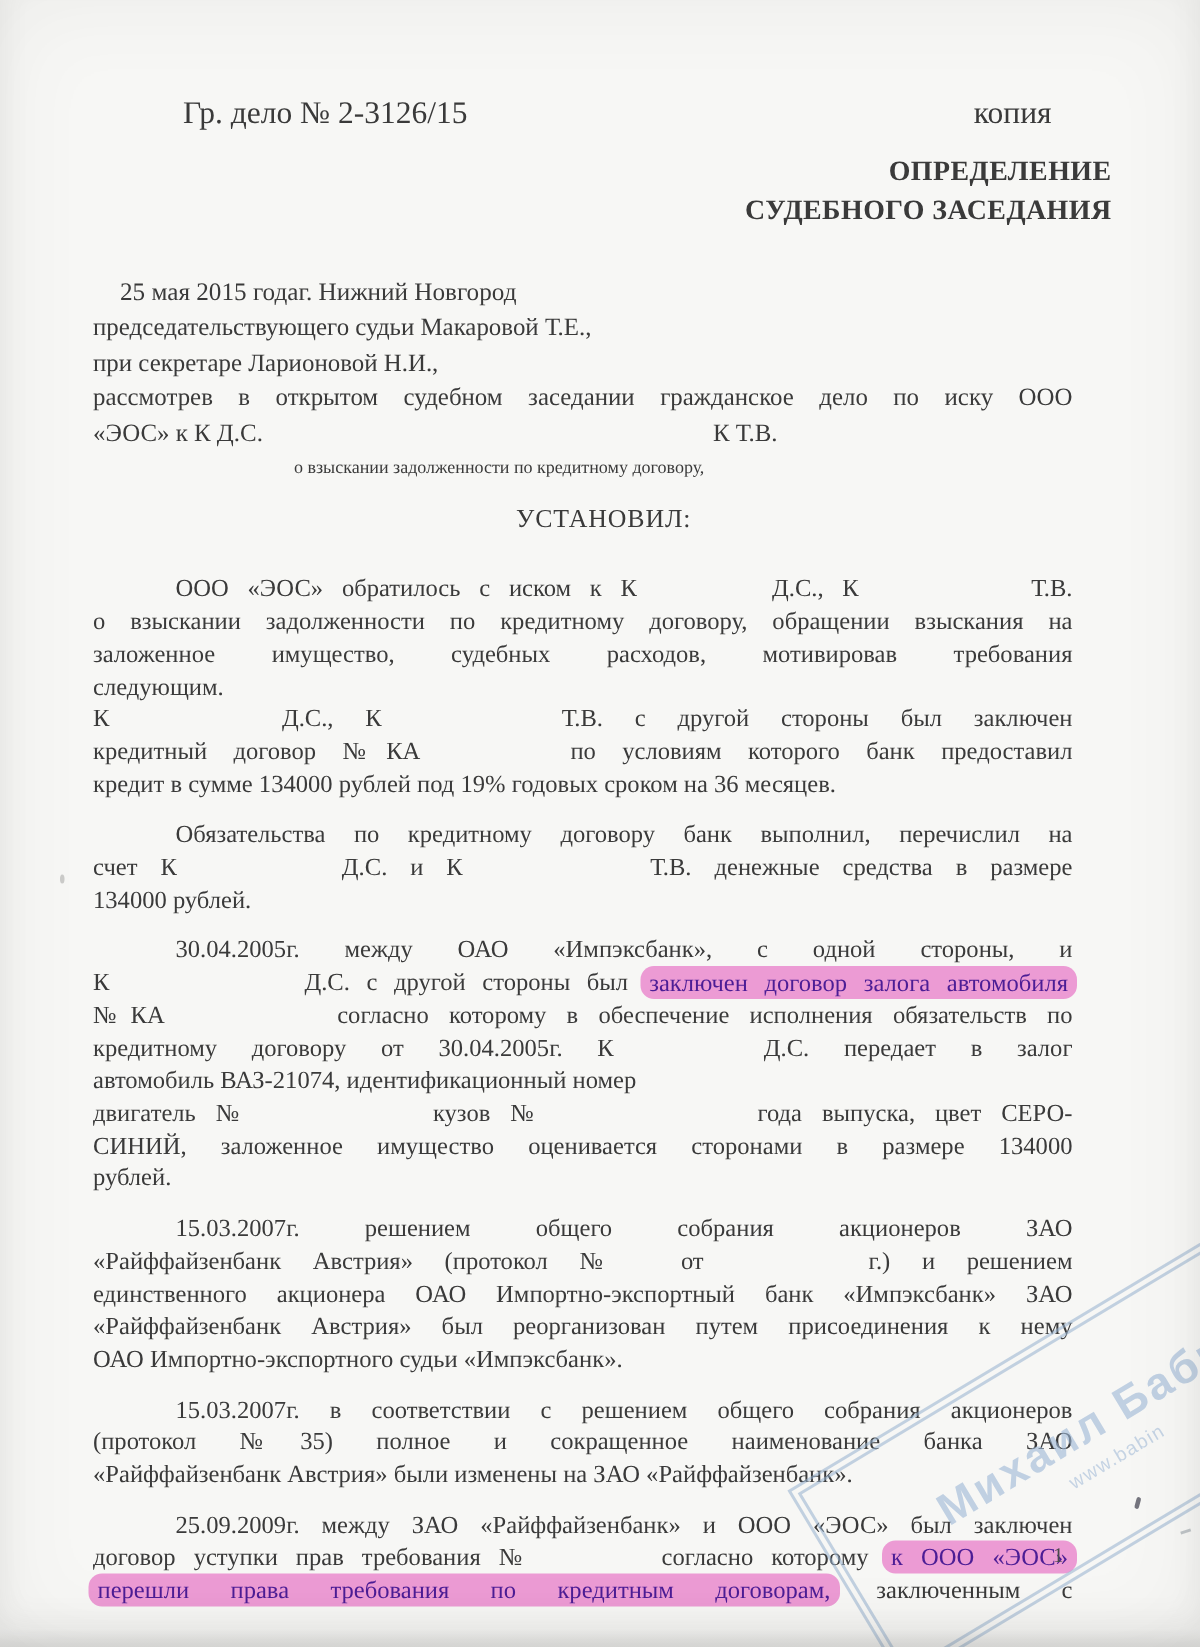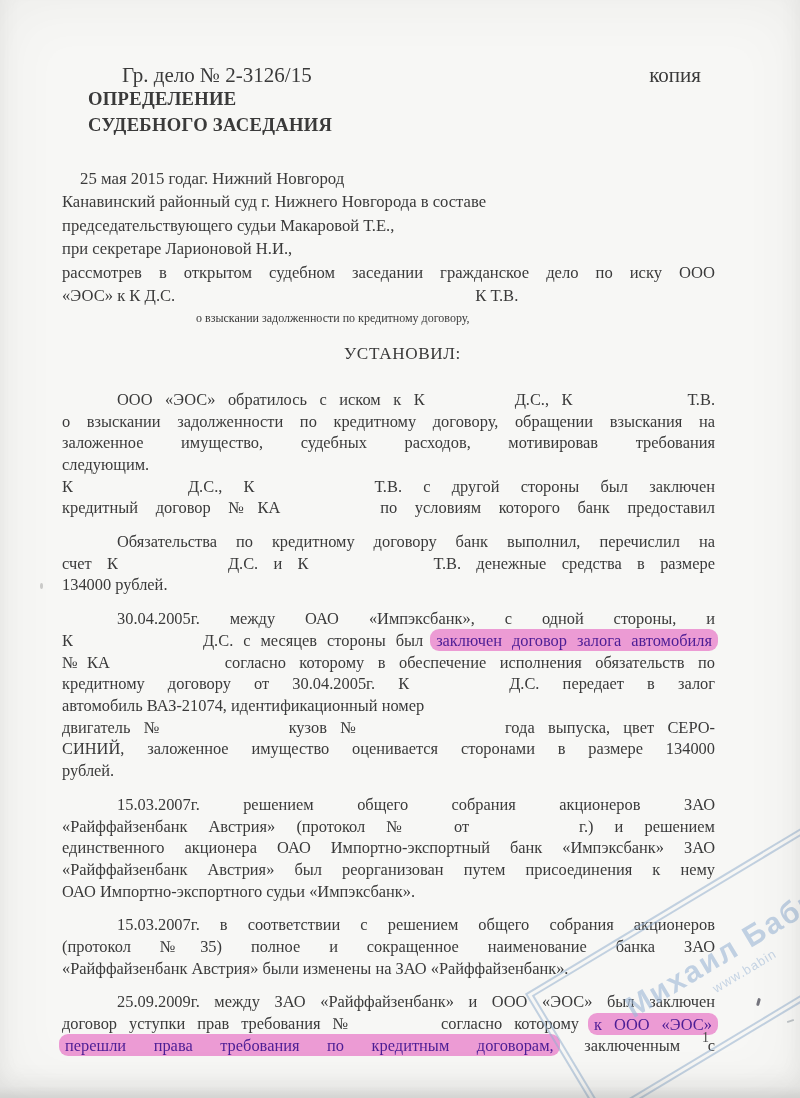--- a/index.html
+++ b/index.html
@@ -7,21 +7,21 @@
     position:relative;width:800px;height:1098px;overflow:hidden;
     background:var(--paper,#f7f7f5);color:var(--ink,#3a3a3a);
     font-family:"Liberation Serif","DejaVu Serif",serif;
   }
   .page::after{
     content:"";position:absolute;inset:0;pointer-events:none;
     box-shadow:inset 0 0 60px rgba(90,90,85,.07), inset 0 -16px 20px rgba(90,90,85,.09);
   }
   .content{position:absolute;left:62px;top:64px;width:653px;}
   .hdr-row{display:flex;justify-content:space-between;padding-left:60px;padding-right:14px;font-size:21px;line-height:22px;}
-  .title{text-align:left;font-weight:bold;font-size:18.6px;line-height:26px;margin-top:0;transform:translateX(26px);letter-spacing:.3px;}
+  .title{text-align:right;font-weight:bold;font-size:18.6px;line-height:26px;margin-top:16px;transform:translateX(26px);letter-spacing:.3px;}
   .date-row{display:flex;justify-content:flex-start;margin-top:29px;padding-left:18px;font-size:16.8px;line-height:23.4px;}
   .line{font-size:16.6px;line-height:23.4px;text-align:left;}
   #body-lines .line{font-size:16.4px;line-height:21.7px;}
   .line.j{text-align:justify;text-align-last:justify;}
   .line.ind{text-indent:55px;margin-top:12px;}
   .gap{display:inline-block;height:1px;}
   .hl{
     background:var(--hl,#ec9bd4);border-radius:9px;padding:1.5px 6px;margin:0 -3px;
     box-decoration-break:clone;-webkit-box-decoration-break:clone;color:#4c1d95;
   }
@@ -57,43 +57,43 @@
       <div>ОПРЕДЕЛЕНИЕ</div>
       <div>СУДЕБНОГО ЗАСЕДАНИЯ</div>
     </div>
 
     <div class="date-row">
       <span>25 мая 2015 года</span>
       <span>г. Нижний Новгород</span>
     </div>
 
     <div id="intro-lines">
-        <div class="line"><span>Канавинский районный суд г. Нижнего Новгорода в составе</span></div>
         <div class="line"><span>председательствующего судьи Макаровой Т.Е.,</span></div>
         <div class="line"><span>при секретаре Ларионовой Н.И.,</span></div>
         <div class="line j"><span>рассмотрев в открытом судебном заседании гражданское дело по иску ООО</span></div>
         <div class="line"><span>«ЭОС» к К Д.С.</span><span class="gap" style="width: 300px;"></span><span>К Т.В.</span></div>
       </div>
 
     <div class="subject">о взыскании задолженности по кредитному договору,</div>
 
     <div class="section-heading">УСТАНОВИЛ:</div>
 
     <div id="body-lines">
         <div class="line j ind"><span>ООО «ЭОС» обратилось с иском к К</span><span class="gap" style="width: 90px;"></span><span>Д.С., К</span><span class="gap" style="width: 115px;"></span><span>Т.В.</span></div>
         <div class="line j"><span>о взыскании задолженности по кредитному договору, обращении взыскания на</span></div>
         <div class="line j"><span>заложенное имущество, судебных расходов, мотивировав требования</span></div>
         <div class="line"><span>следующим.</span></div>
         <div class="line j"><span>К</span><span class="gap" style="width: 115px;"></span><span>Д.С., К</span><span class="gap" style="width: 120px;"></span><span>Т.В. с другой стороны был заключен</span></div>
         <div class="line j"><span>кредитный договор №КА</span><span class="gap" style="width: 100px;"></span><span>по условиям которого банк предоставил</span></div>
+        <div class="line"><span>кредит в сумме 134000 рублей под 19% годовых сроком на 36 месяцев.</span></div>
         <div class="line j ind"><span>Обязательства по кредитному договору банк выполнил, перечислил на</span></div>
         <div class="line j"><span>счет К</span><span class="gap" style="width: 110px;"></span><span>Д.С. и К</span><span class="gap" style="width: 125px;"></span><span>Т.В. денежные средства в размере</span></div>
         <div class="line"><span>134000 рублей.</span></div>
         <div class="line j ind"><span>30.04.2005г. между ОАО «Импэксбанк», с одной стороны, и</span></div>
-        <div class="line j"><span>К</span><span class="gap" style="width: 130px;"></span><span>Д.С. с месяцев стороны был </span><span class="hl">заключен договор залога автомобиля</span></div>
+        <div class="line j"><span>К</span><span class="gap" style="width: 130px;"></span><span>Д.С. с другой стороны был </span><span class="hl">заключен договор залога автомобиля</span></div>
         <div class="line j"><span>№КА</span><span class="gap" style="width: 115px;"></span><span>согласно которому в обеспечение исполнения обязательств по</span></div>
         <div class="line j"><span>кредитному договору от 30.04.2005г. К</span><span class="gap" style="width: 100px;"></span><span>Д.С. передает в залог</span></div>
         <div class="line"><span>автомобиль ВАЗ-21074, идентификационный номер</span></div>
         <div class="line j"><span>двигатель №</span><span class="gap" style="width: 120px;"></span><span>кузов №</span><span class="gap" style="width: 140px;"></span><span>года выпуска, цвет СЕРО-</span></div>
         <div class="line j"><span>СИНИЙ, заложенное имущество оценивается сторонами в размере 134000</span></div>
         <div class="line"><span>рублей.</span></div>
         <div class="line j ind"><span>15.03.2007г. решением общего собрания акционеров ЗАО</span></div>
         <div class="line j"><span>«Райффайзенбанк Австрия» (протокол №</span><span class="gap" style="width: 35px;"></span><span>от</span><span class="gap" style="width: 110px;"></span><span>г.) и решением</span></div>
         <div class="line j"><span>единственного акционера ОАО Импортно-экспортный банк «Импэксбанк» ЗАО</span></div>
         <div class="line j"><span>«Райффайзенбанк Австрия» был реорганизован путем присоединения к нему</span></div>

